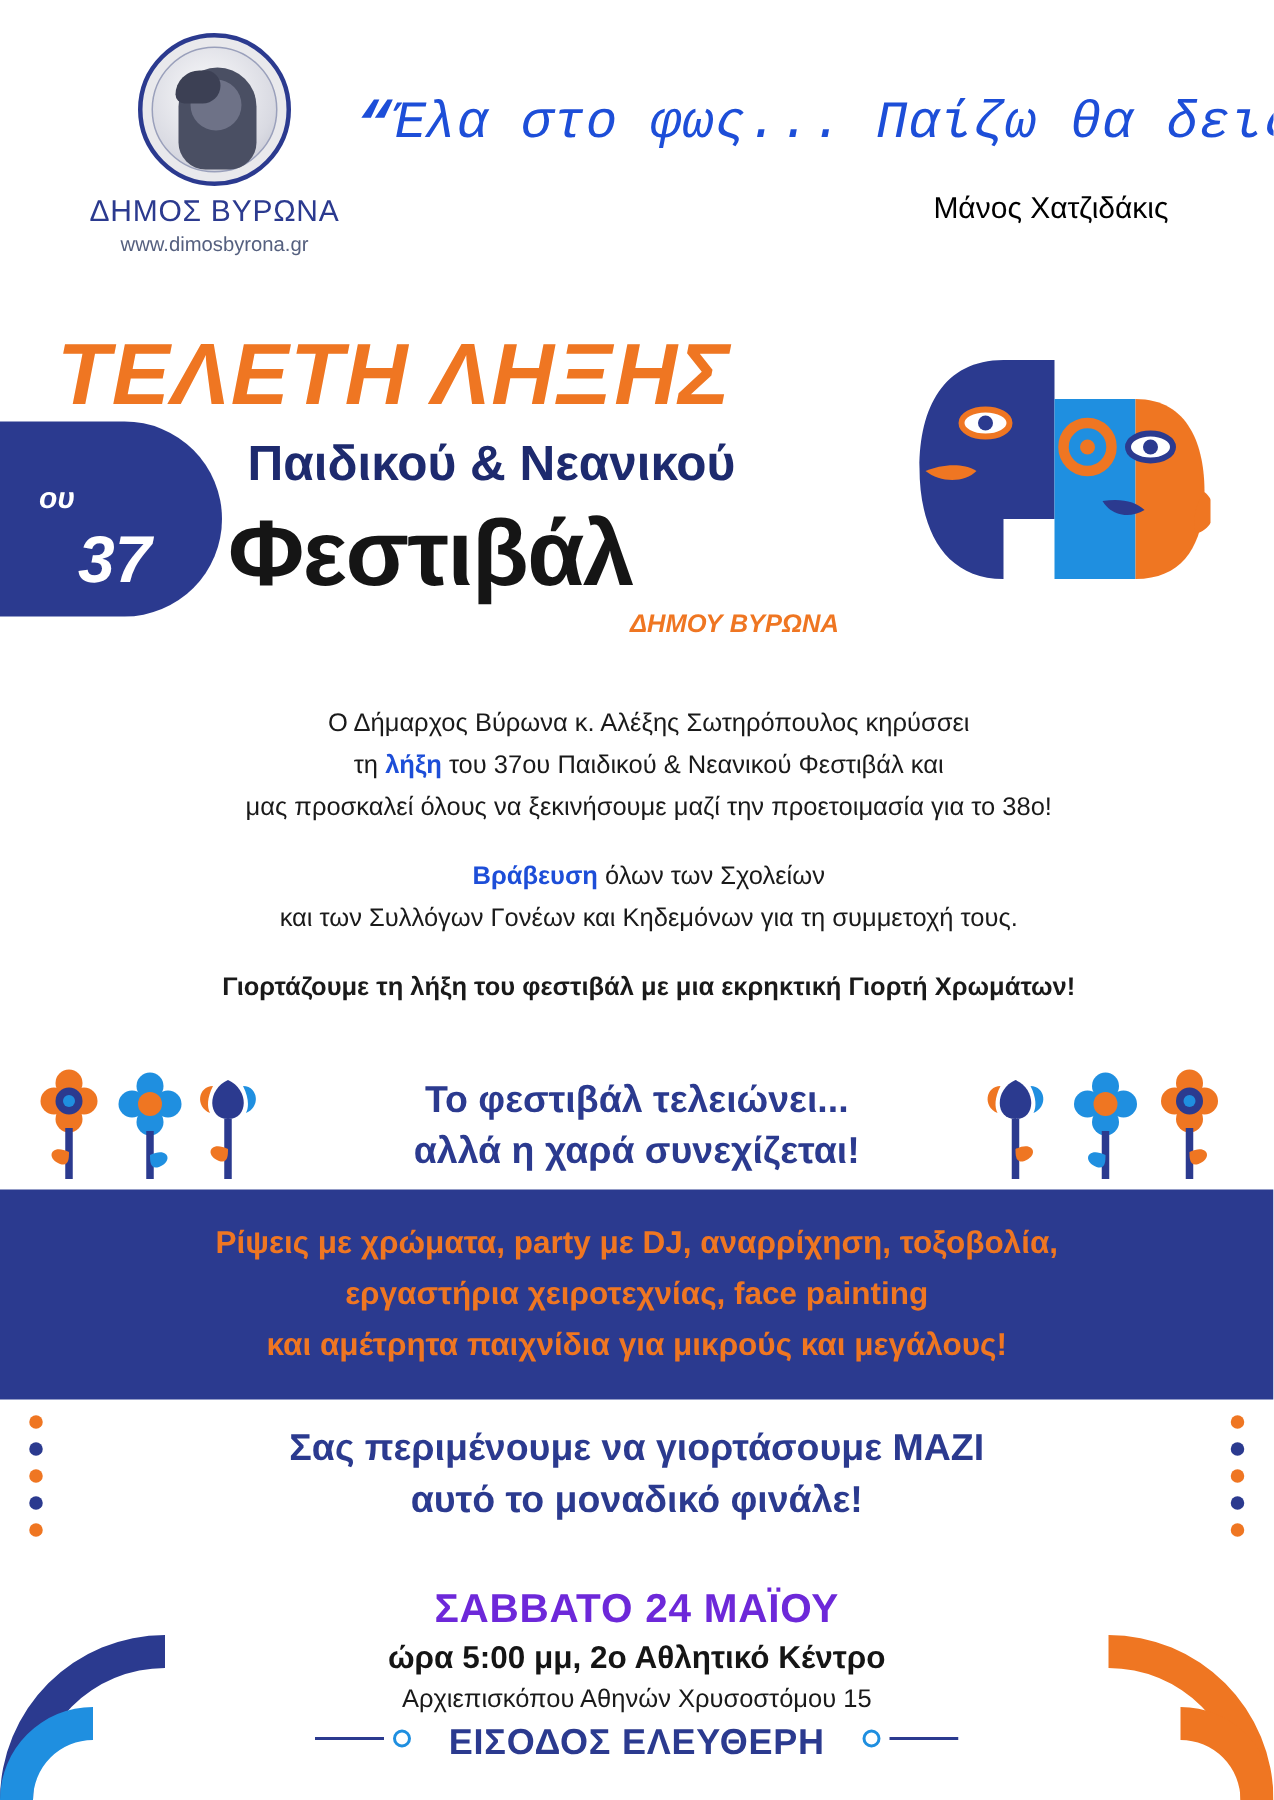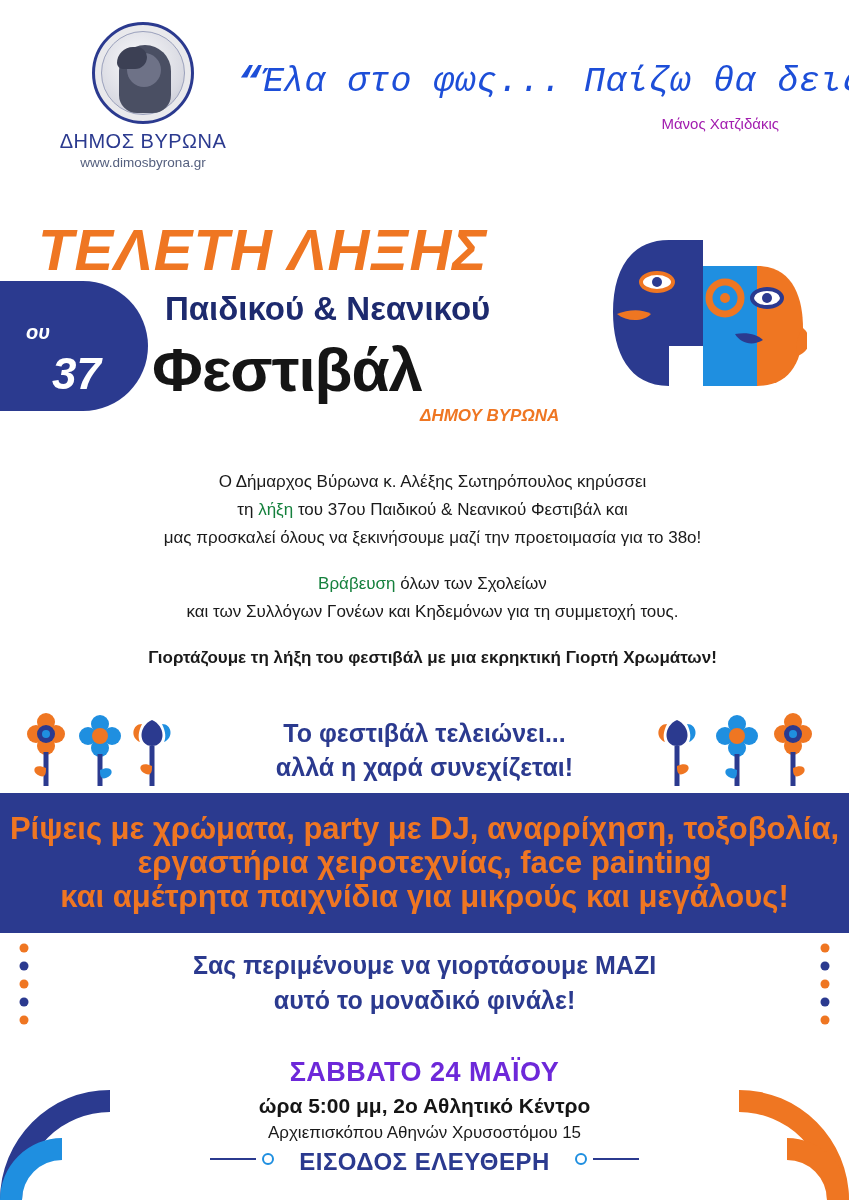--- a/index.html
+++ b/index.html
@@ -110,23 +110,23 @@
     color: #1d4ed8;
     white-space: nowrap;
     letter-spacing: 0.5px;
   }
   .quote-mark {
     font-size: 40px;
     font-weight: bold;
     vertical-align: -4px;
   }
   .quote-author {
-    margin-top: 8px;
-    font-size: 15px;
-    color: #a21caf;
+    margin-top: 20px;
+    font-size: 20px;
+    color: #000000;
     padding-right: 28px;
   }
 
   
   .title-area {
     position: absolute;
     top: 206px;
     left: 0;
     width: 849px;
     height: 235px;
@@ -207,21 +207,21 @@
     width: 849px;
     text-align: center;
   }
   .p-line {
     font-size: 17px;
     line-height: 28px;
     color: #1a1a1a;
     padding-left: 16px;
   }
   .p-line.bold { font-weight: bold; }
-  .hl-orange { color: #15803d; font-weight: normal; }
+  .hl-orange { color: #1d4ed8; font-weight: bold; }
   .para { margin-bottom: 18px; }
   .para.tight { margin-bottom: 0; }
 
   .blue-claim {
     margin-top: 44px;
     font-size: 25px;
     font-weight: bold;
     color: #2b3a8f;
     line-height: 34px;
   }
@@ -250,21 +250,21 @@
     width: 849px;
     height: 140px;
     background: #2b3a8f;
     display: flex;
     flex-direction: column;
     align-items: center;
     justify-content: center;
   }
   .band-line {
     color: #ef7622;
-    font-size: 31px;
+    font-size: 21px;
     font-weight: bold;
     line-height: 34px;
     text-align: right;
   }
 
   
   .closing {
     position: absolute;
     top: 948px;
     left: 0;

